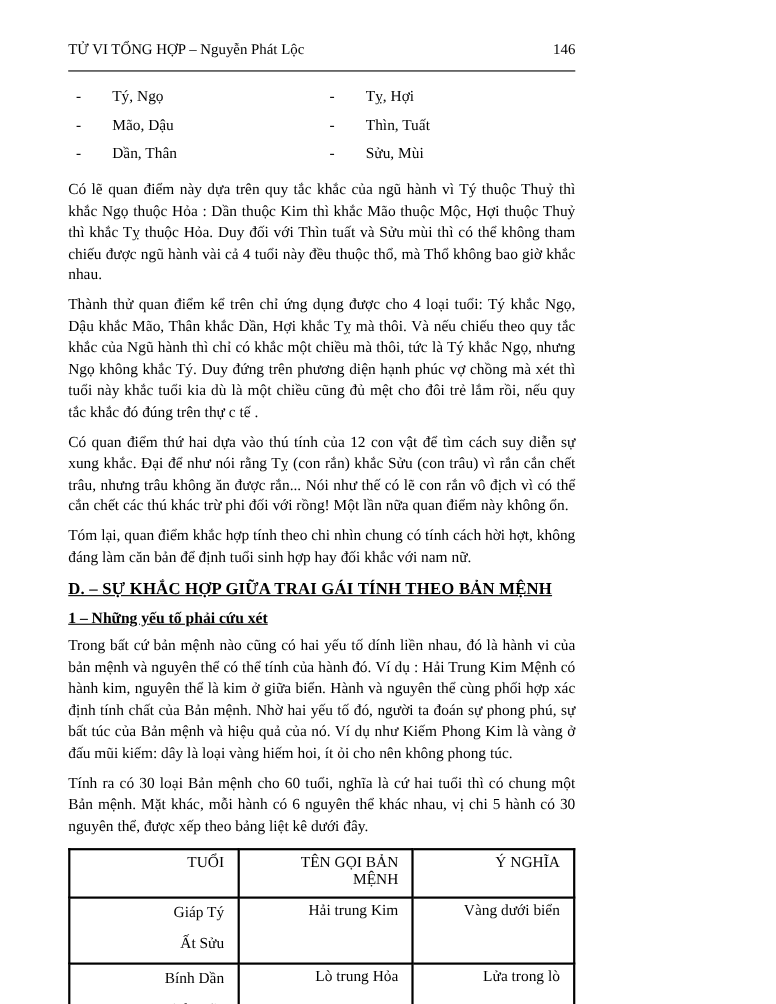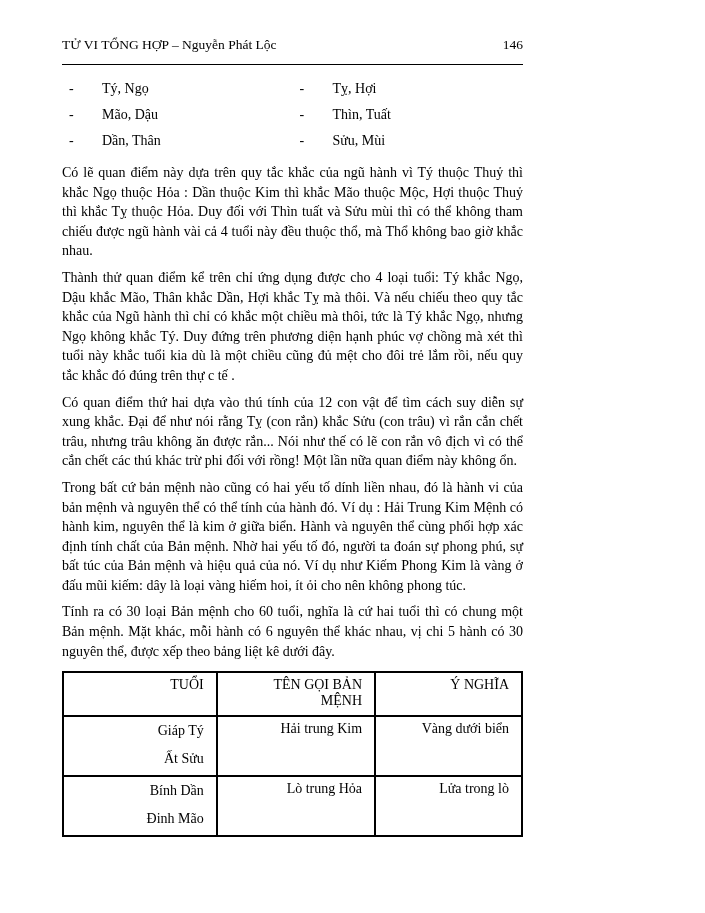--- a/index.html
+++ b/index.html
@@ -136,21 +136,24 @@
       <span class="pair-cell">
         <span class="dash">-</span>
         <span>Sửu, Mùi</span>
       </span>
     </div>
   </div>
 
   <p class="para">Có lẽ quan điểm này dựa trên quy tắc khắc của ngũ hành vì Tý thuộc Thuỷ thì khắc Ngọ thuộc Hỏa : Dần thuộc Kim thì khắc Mão thuộc Mộc, Hợi thuộc Thuỷ thì khắc Tỵ thuộc Hỏa. Duy đối với Thìn tuất và Sửu mùi thì có thể không tham chiếu được ngũ hành vài cả 4 tuổi này đều thuộc thổ, mà Thổ không bao giờ khắc nhau.</p>
   <p class="para">Thành thử quan điểm kể trên chỉ ứng dụng được cho 4 loại tuổi: Tý khắc Ngọ, Dậu khắc Mão, Thân khắc Dần, Hợi khắc Tỵ mà thôi. Và nếu chiếu theo quy tắc khắc của Ngũ hành thì chỉ có khắc một chiều mà thôi, tức là Tý khắc Ngọ, nhưng Ngọ không khắc Tý. Duy đứng trên phương diện hạnh phúc vợ chồng mà xét thì tuổi này khắc tuổi kia dù là một chiều cũng đủ mệt cho đôi trẻ lắm rồi, nếu quy tắc khắc đó đúng trên thự c tế .</p>
   <p class="para">Có quan điểm thứ hai dựa vào thú tính của 12 con vật để tìm cách suy diễn sự xung khắc. Đại để như nói rằng Tỵ  (con rắn) khắc Sửu (con trâu) vì rắn cắn chết trâu, nhưng trâu không ăn được rắn... Nói như thế có lẽ con rắn vô địch vì có thể cắn chết các thú khác trừ phi đối với rồng! Một lần nữa quan điểm này không ổn.</p>
+  <p class="para">Tóm lại, quan điểm khắc hợp tính theo chi nhìn chung có tính cách hời hợt, không đáng làm căn bản để định tuổi sinh hợp hay đối khắc với nam nữ.</p>
 
+  <div class="section-heading">D. – SỰ KHẮC HỢP GIỮA TRAI GÁI TÍNH THEO BẢN MỆNH</div>
+  <div class="subsection-heading">1 – Những yếu tố phải cứu xét</div>
 
   <p class="para">Trong bất cứ bản mệnh nào cũng có hai yếu tố dính liền nhau, đó là hành vi của bản mệnh và nguyên thể có thể tính của hành đó. Ví dụ : Hải Trung Kim Mệnh có hành kim, nguyên thể là kim ở giữa biển. Hành và nguyên thể cùng phối hợp xác định tính chất của Bản mệnh. Nhờ hai yếu tố đó, người ta đoán sự phong phú, sự bất túc của Bản mệnh và hiệu quả của nó. Ví dụ như Kiếm Phong Kim là vàng ở đấu mũi kiếm: dây là loại vàng hiếm hoi, ít ỏi cho nên không phong túc.</p>
   <p class="para">Tính ra có 30 loại Bản mệnh cho 60 tuổi, nghĩa là cứ hai tuổi thì có chung một Bản mệnh. Mặt khác, mỗi hành có 6 nguyên thể khác nhau, vị chi 5 hành có 30 nguyên thể, được xếp theo bảng liệt kê dưới đây.</p>
 
   <table class="menh-table">
     <thead>
       <tr>
         <th class="col-tuoi">TUỔI</th>
         <th class="col-ten">TÊN GỌI BẢN MỆNH</th>
         <th class="col-ynghia">Ý NGHĨA</th>

